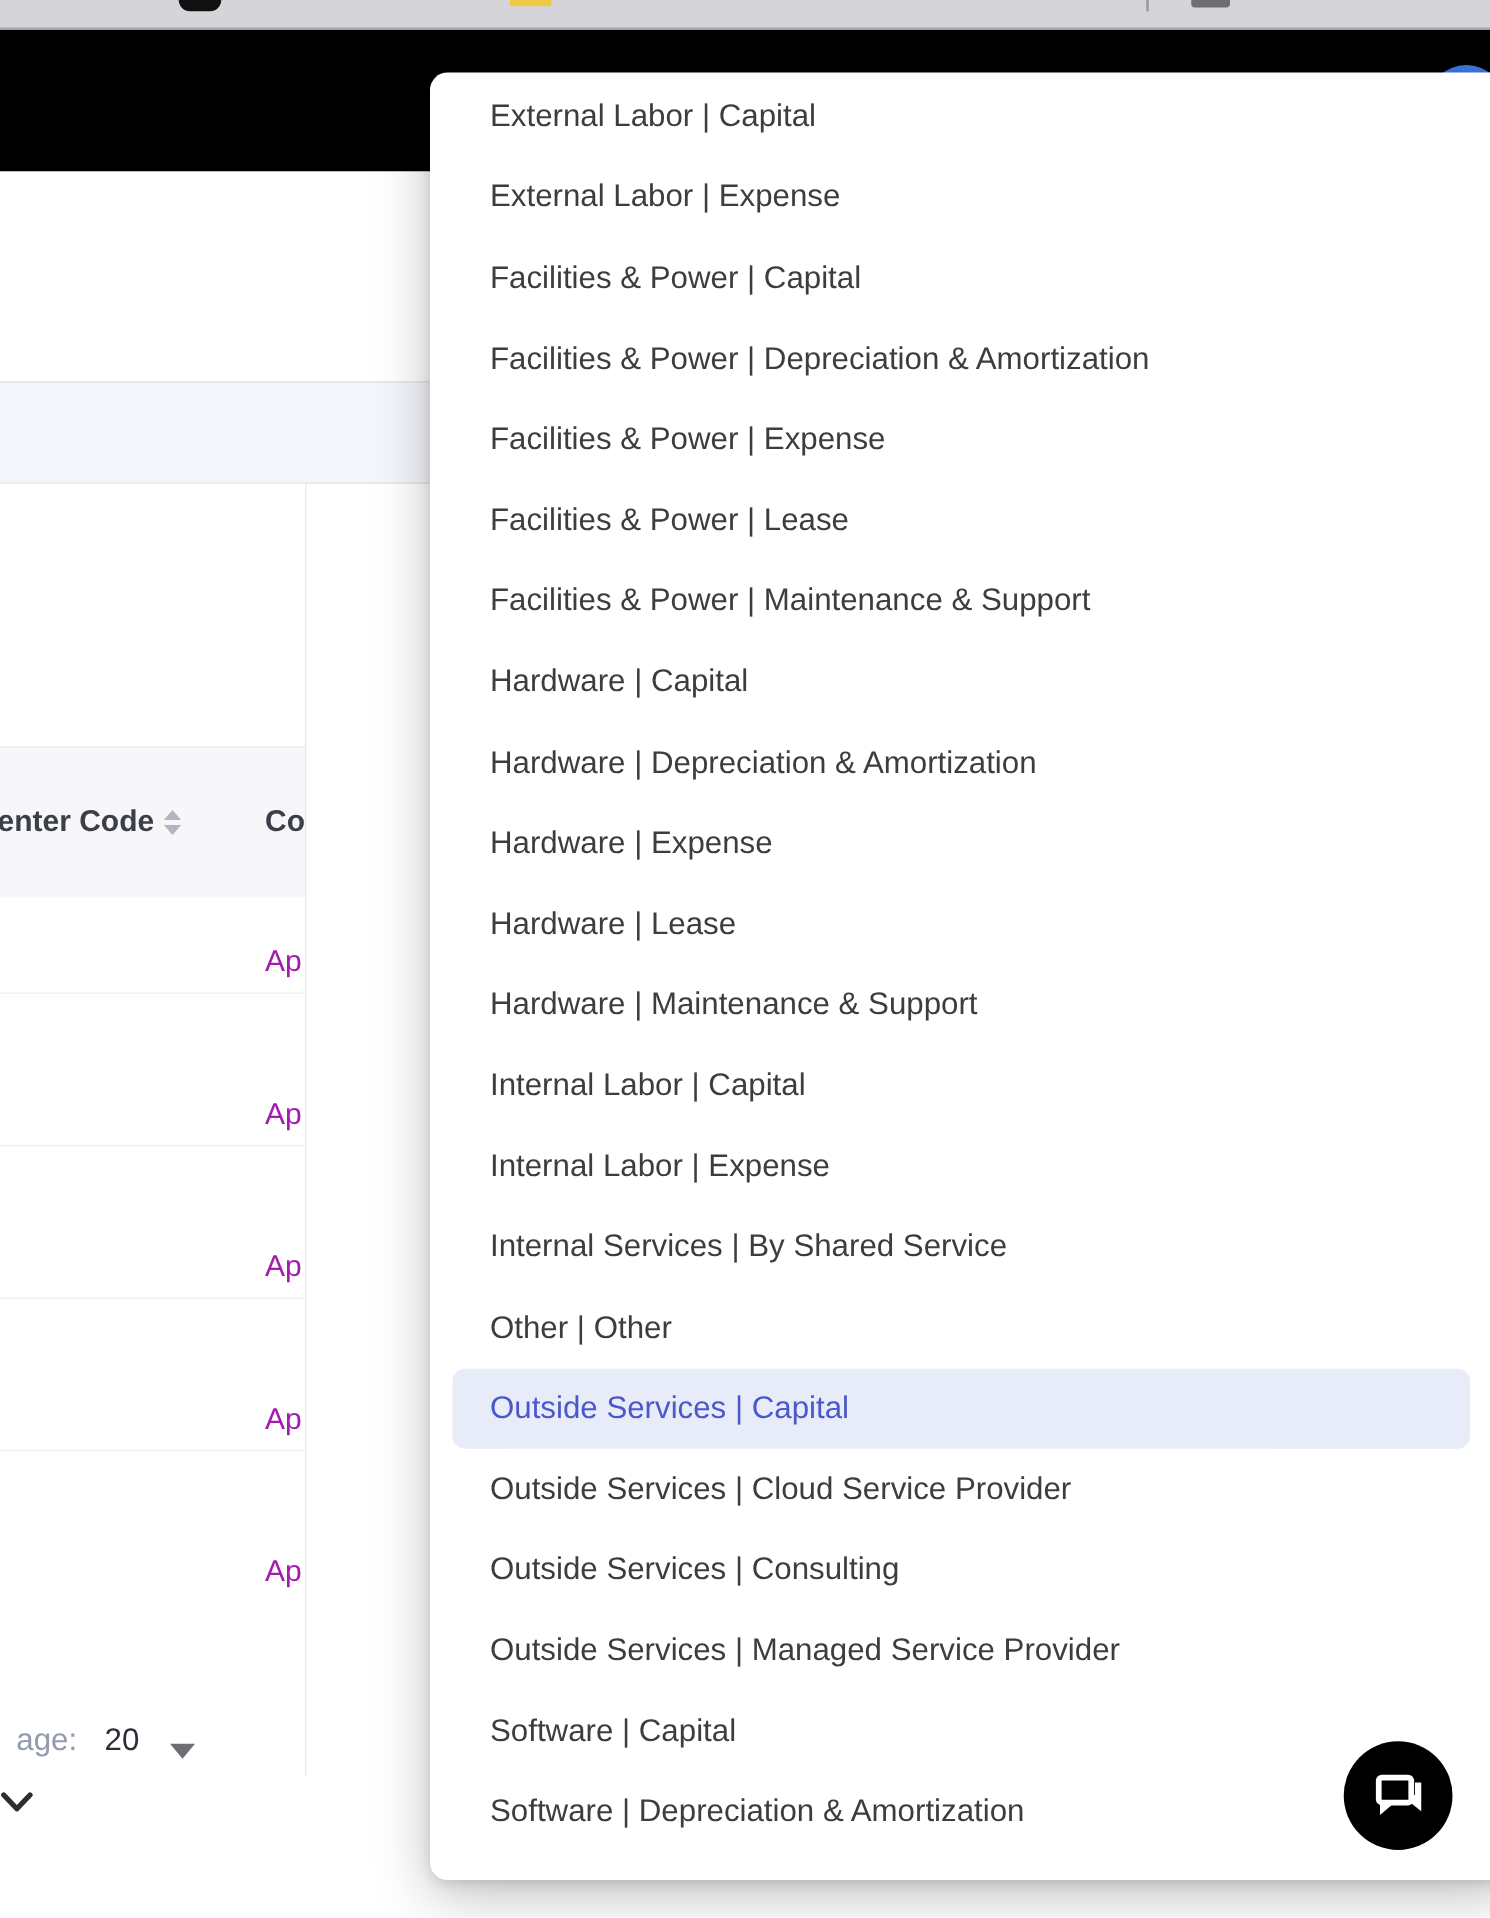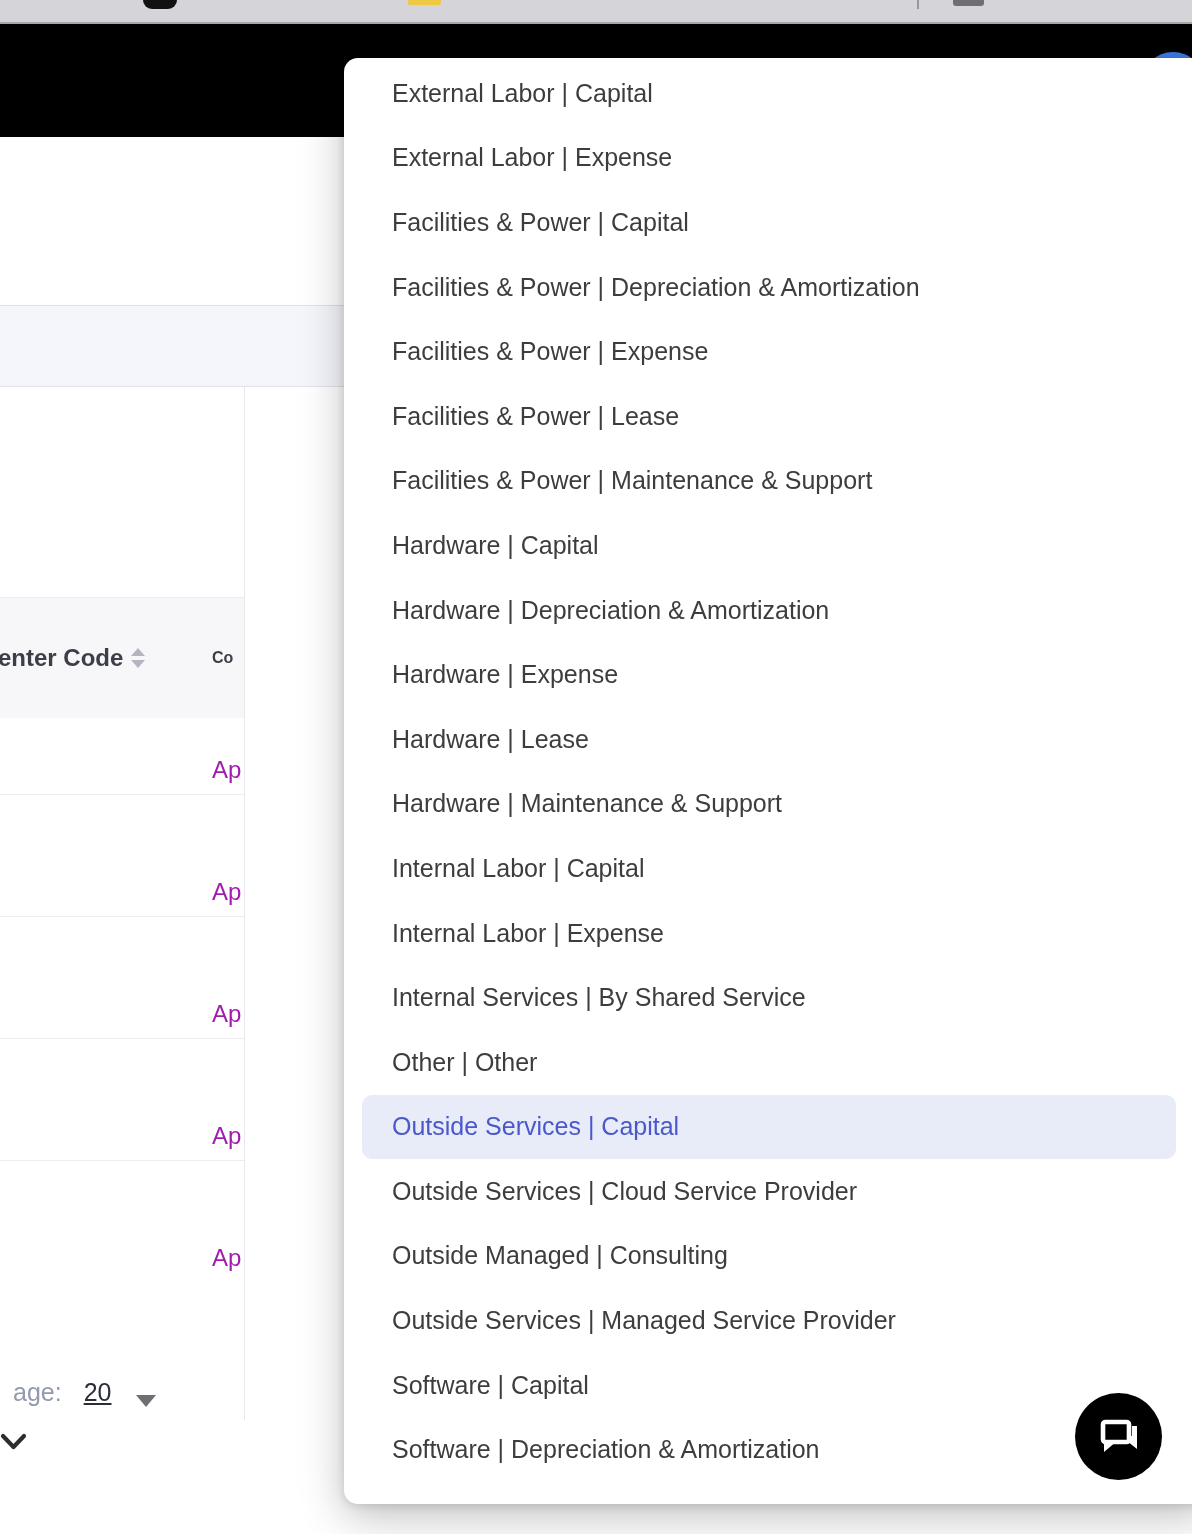--- a/index.html
+++ b/index.html
@@ -33,29 +33,29 @@
     background:none;border:none;padding:0;cursor:pointer;
     color:var(--red,#e0493a);font-size:30px;font-weight:600;font-family:inherit;
   }
 
   .table-region{top:387px;left:0;width:244px;height:1033px;border-right:1px solid #e8e8ec;z-index:2;overflow:hidden;background:#fff;}
   .thead{position:absolute;top:166px;left:0;right:0;height:120px;background:#f7f7f9;border-top:1px solid #ededf0;margin-top:44px;}
   .th1{position:absolute;left:-2px;top:0;height:100%;display:flex;align-items:center;font-size:24px;font-weight:600;color:#3c3f48;white-space:nowrap;}
   .sort-icon{position:absolute;left:131px;top:50%;transform:translateY(-50%);display:flex;flex-direction:column;gap:4px;}
   .sort-icon .up{width:0;height:0;border-left:7px solid transparent;border-right:7px solid transparent;border-bottom:8px solid #b3b6c0;}
   .sort-icon .dn{width:0;height:0;border-left:7px solid transparent;border-right:7px solid transparent;border-top:8px solid #b3b6c0;}
-  .th2{position:absolute;left:212px;top:0;height:100%;display:flex;align-items:center;font-size:16px;font-weight:600;color:#3c3f48;white-space:nowrap;text-align:right;}
+  .th2{position:absolute;left:212px;top:0;height:100%;display:flex;align-items:center;font-size:24px;font-weight:600;color:#3c3f48;white-space:nowrap;text-align:right;}
   .tbody{position:absolute;top:286px;left:0;right:0;}
   .trow{height:121px;position:relative;border-bottom:1px solid #ededf0;}
   .trow:last-child{border-bottom:none;}
   .tcell{position:absolute;left:212px;top:50%;transform:translateY(-50%);font-size:24px;color:#a21caf;white-space:nowrap;margin-top:36px;}
 
   .pagination{left:13px;top:1327px;height:40px;display:flex;align-items:flex-end;z-index:2;margin-top:40px;}
   .pg-label{font-size:25px;color:#939aad;}
-  .pg-value{margin-left:22px;font-size:25px;color:#2b2d39;cursor:pointer;text-decoration:underline;}
+  .pg-value{margin-left:22px;font-size:25px;color:#2b2d39;cursor:pointer;}
   .pg-caret{margin-left:25px;width:0;height:0;border-left:10px solid transparent;border-right:10px solid transparent;border-top:12px solid #6e6e73;cursor:pointer;}
 
   .bottom-chevron{left:0;top:1427px;z-index:2;cursor:pointer;}
 
   
   .dropdown{
     top:58px;left:344px;width:868px;height:1446px;background:#fff;border-radius:14px;
     box-shadow:0 12px 44px rgba(0,0,0,.25),0 2px 10px rgba(0,0,0,.12);
     z-index:20;overflow:hidden;
   }
@@ -143,21 +143,21 @@
         <div class="dd-item">Hardware | Depreciation &amp; Amortization</div>
         <div class="dd-item">Hardware | Expense</div>
         <div class="dd-item">Hardware | Lease</div>
         <div class="dd-item">Hardware | Maintenance &amp; Support</div>
         <div class="dd-item">Internal Labor | Capital</div>
         <div class="dd-item">Internal Labor | Expense</div>
         <div class="dd-item">Internal Services | By Shared Service</div>
         <div class="dd-item">Other | Other</div>
         <div class="dd-item selected">Outside Services | Capital</div>
         <div class="dd-item">Outside Services | Cloud Service Provider</div>
-        <div class="dd-item">Outside Managed | Consulting</div>
+        <div class="dd-item">Outside Services | Consulting</div>
         <div class="dd-item">Outside Services | Managed Service Provider</div>
         <div class="dd-item">Software | Capital</div>
         <div class="dd-item">Software | Depreciation &amp; Amortization</div>
         <div class="dd-item">Software | Expense</div>
       </div>
     <div class="dd-scrollbar"></div>
   </div>
 
   <button class="abs fab">
     <svg width="47" height="47" viewBox="0 0 47 47">

